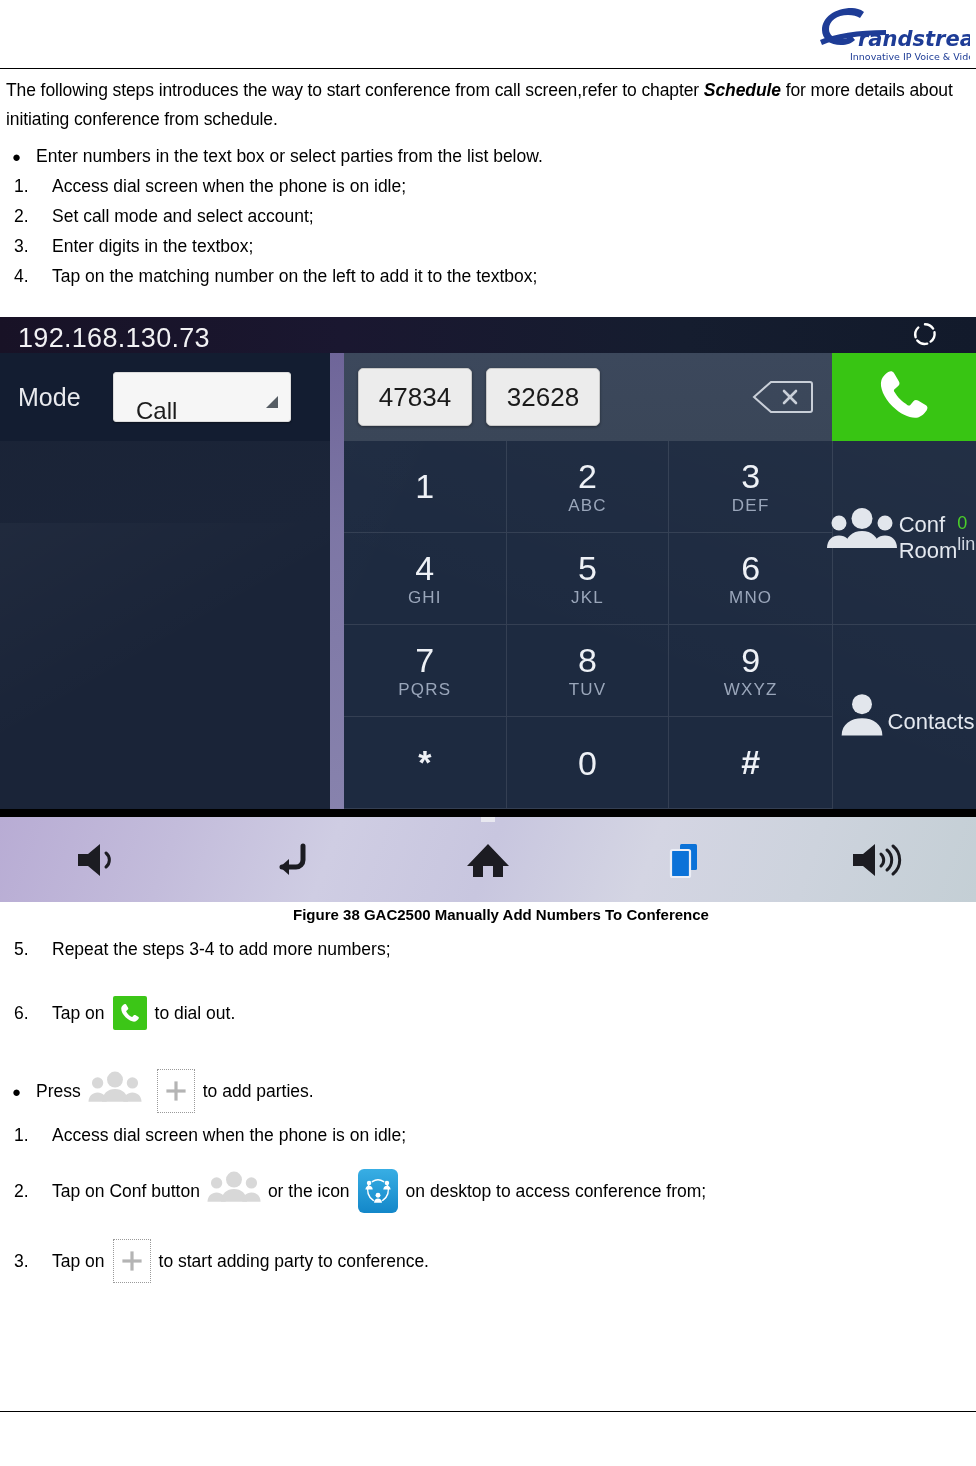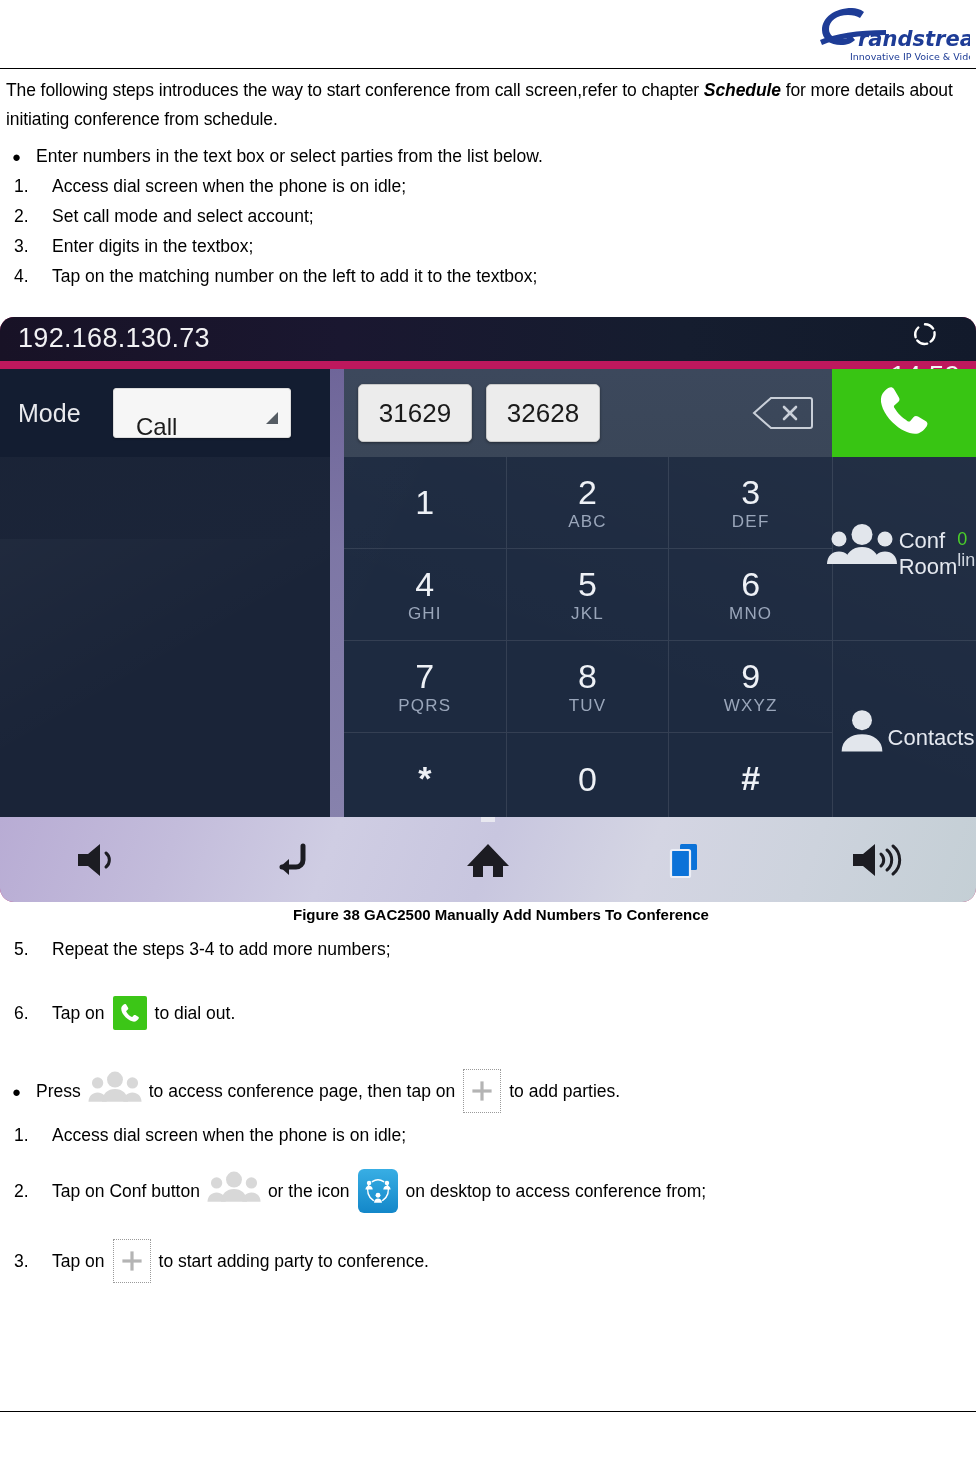--- a/index.html
+++ b/index.html
@@ -48,42 +48,41 @@
     display: flex; align-items: flex-start;
     font-size: 17.5px; line-height: 30px; color: #000;
   }
   .num-idx { width: 46px; flex: 0 0 46px; padding-left: 8px; }
   .num-txt { flex: 1 1 auto; }
 
   
   .shot {
     position: absolute; left: 0; top: 317px;
     width: 976px; height: 585px;
-    background: #be185d;
+    background: #000000;
     overflow: hidden;
-    border-radius: 14px;
   }
   .shot-statusbar {
     position: absolute; left: 0; top: 0; width: 976px; height: 44px;
     background: linear-gradient(90deg,#181226 0%,#1a1730 35%,#151d2f 70%,#121a2b 100%);
     color: #ffffff;
   }
   .status-ip {
     position: absolute; left: 18px; top: 6px;
     font-size: 27px; font-weight: 500; letter-spacing: 0.3px; color: #f2f2f4;
   }
   .status-right {
     position: absolute; right: 16px; top: 4px;
     display: flex; align-items: center; gap: 9px; flex-direction: column;
   }
   .status-clock { font-size: 28px; font-weight: 500; color: #f4f4f6; }
 
   
   .shot-main {
-    position: absolute; left: 0; top: 52px; width: 976px; height: 456px;
+    position: absolute; left: 0; top: 36px; width: 976px; height: 456px;
     background:
       linear-gradient(115deg, rgba(255,255,255,.035) 0%, rgba(255,255,255,0) 42%),
       linear-gradient(200deg, rgba(255,255,255,.03) 0%, rgba(255,255,255,0) 55%),
       #1d2a40;
   }
   
   .left-col {
     position: absolute; left: 0; top: 0; width: 330px; height: 456px;
     background: linear-gradient(160deg,#1a2336 0%,#1b2539 50%,#19223a 100%);
   }
@@ -338,21 +337,21 @@
           </div>
         </div>
 
 
         <div class="left-fill"></div>
       </div>
 
       <div class="vscroll"></div>
 
       <div class="input-bar">
-        <div class="chip">31629</div>
+        <div class="chip">47834</div>
         <div class="chip">32628</div>
         <span class="backspace">
           <svg width="62" height="34" viewBox="0 0 62 34">
             <path d="M19 2 H58 a2 2 0 0 1 2 2 V30 a2 2 0 0 1 -2 2 H19 L2 17 Z" fill="none" stroke="#c9cfd8" stroke-width="2"></path>
             <g stroke="#c9cfd8" stroke-width="2.6" stroke-linecap="round">
               <path d="M32 11 L44 23"></path>
                 <path d="M44 11 L32 23"></path>
             </g>
           </svg>
         </span>
@@ -514,21 +513,20 @@
       <span class="ico-conf-gray">
         <svg width="56" height="40" viewBox="0 0 74 50" fill="#d8d8d8">
           <circle cx="14" cy="17" r="7.5"></circle>
           <path d="M2 42 c0-8 5.5-12.5 12-12.5 s12 4.5 12 12.5 z"></path>
           <circle cx="60" cy="17" r="7.5"></circle>
           <path d="M48 42 c0-8 5.5-12.5 12-12.5 s12 4.5 12 12.5 z"></path>
           <circle cx="37" cy="12.5" r="10.5"></circle>
           <path d="M20 42 c0-11 7.5-17 17-17 s17 6 17 17 z"></path>
         </svg>
       </span>
-      <span>to access conference page, then tap on</span>
       <span class="ico-plus">
         <svg width="24" height="24" viewBox="0 0 24 24">
           <g stroke="#b4b4b4" stroke-width="3.2" stroke-linecap="square">
             <path d="M12 4 V20"></path>
               <path d="M4 12 H20"></path>
           </g>
         </svg>
       </span>
       <span>to add parties.</span>
     </div>

